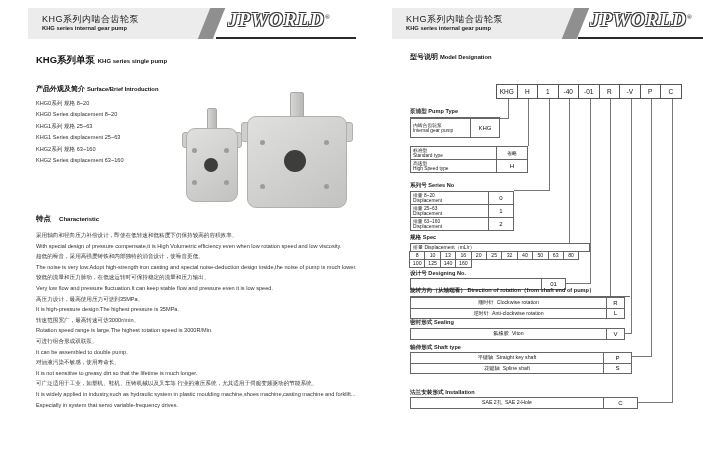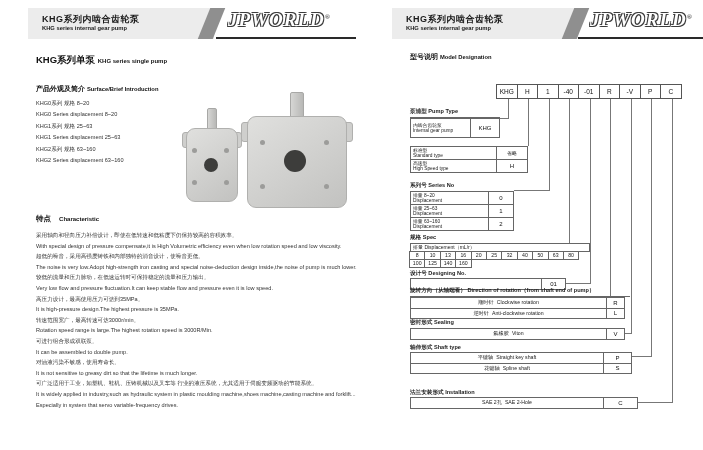--- a/index.html
+++ b/index.html
@@ -3,21 +3,21 @@
 <meta charset="utf-8">
 <style>
   html,body{margin:0;padding:0;background:#fff;}
   #canvas{position:relative;width:703px;height:450px;background:#ffffff;overflow:hidden;
           font-family:"Liberation Sans",sans-serif;color:#222;}
   .abs{position:absolute;}
   .page{position:absolute;top:0;height:450px;background:#fff;}
   
   .hdr-gray{position:absolute;top:8px;left:0;height:31px;background:#ececec;}
   .hdr-stripe{position:absolute;top:8px;height:31px;width:15px;background:#8f8f8f;transform:skewX(-22deg);}
-  .hdr-title-cn{position:absolute;font-size:9px;font-weight:bold;letter-spacing:.5px;color:#1a1a1a;white-space:nowrap;}
+  .hdr-title-cn{position:absolute;font-size:9px;font-weight:normal;letter-spacing:.5px;color:#1a1a1a;white-space:nowrap;}
   .hdr-title-en{position:absolute;font-size:5.8px;font-weight:bold;color:#1a1a1a;white-space:nowrap;}
   .hdr-rule{position:absolute;height:2px;background:#2a2a2a;}
   .logo{position:absolute;font-family:"Liberation Serif",serif;font-style:italic;font-weight:bold;
         font-size:19px;letter-spacing:1px;color:#fff;white-space:nowrap;
         text-shadow:-1px -1px 0 #3c3c3c,1px -1px 0 #3c3c3c,-1px 1px 0 #3c3c3c,1px 1px 0 #3c3c3c;}
   .logo sup{font-size:7px;font-style:normal;text-shadow:none;color:#3c3c3c;}
   
   .h-sec{font-weight:bold;color:#111;white-space:nowrap;}
   .body-line{font-size:5.6px;line-height:10.6px;white-space:nowrap;color:#333;}
   .series-line{font-size:5.6px;line-height:11.4px;white-space:nowrap;color:#333;}

